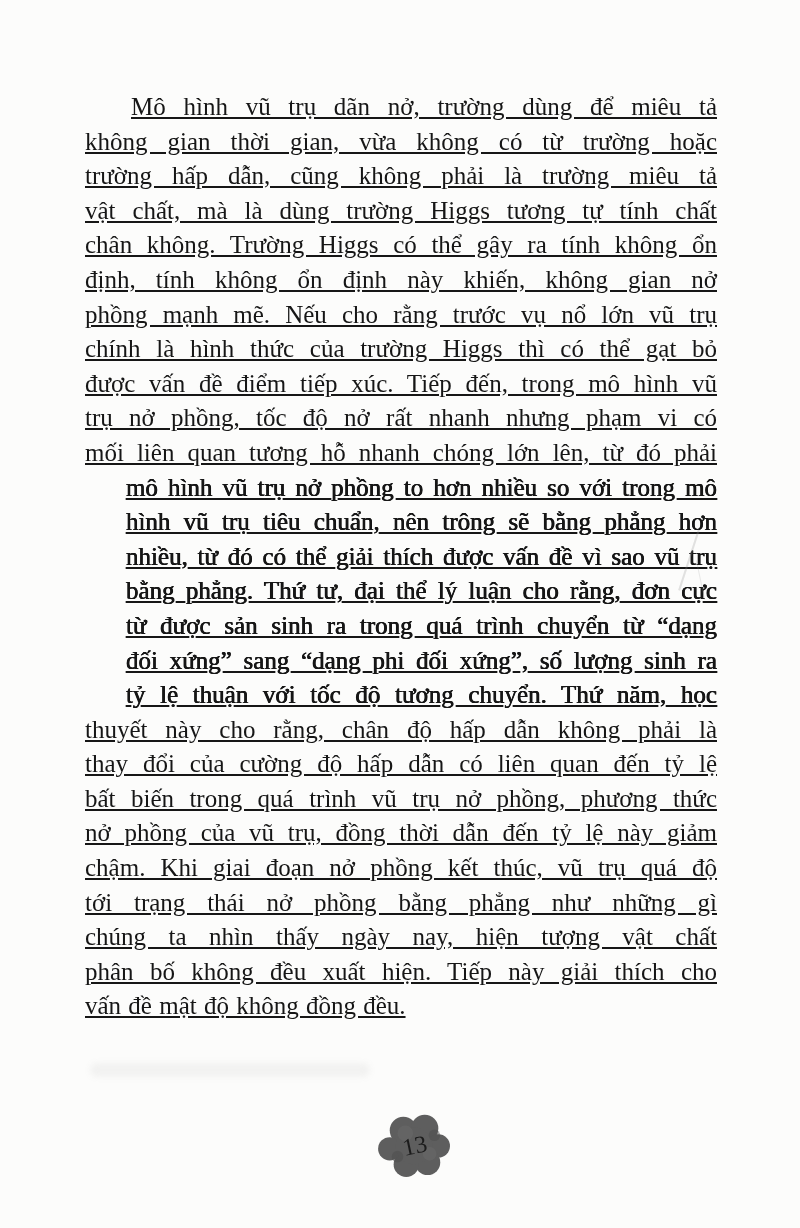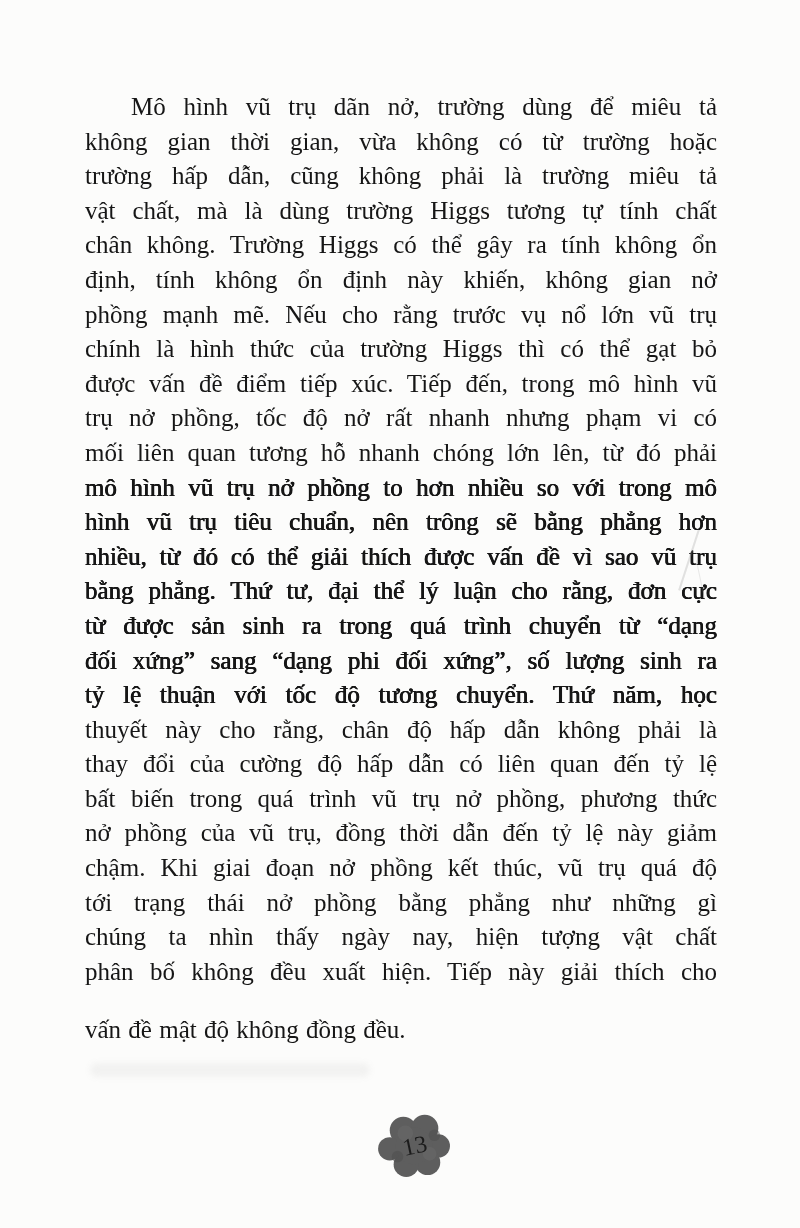--- a/index.html
+++ b/index.html
@@ -10,32 +10,33 @@
     background: #fcfcfb;
     overflow: hidden;
     font-family: "Liberation Serif", serif;
   }
   .text-block {
     position: absolute;
     left: 85px;
     top: 90px;
     width: 632px;
     color: #161616;
+    text-decoration: underline;
   }
   .line {
     font-size: 25px;
     line-height: 34.6px;
     text-align: justify;
     text-align-last: justify;
     white-space: normal;
     word-spacing: 1px;
   }
   .line.first { text-indent: 46px; }
-  .line.last  { text-align-last: left; margin-top: 24px; }
-  .line.heavy { text-shadow: 0.35px 0 0 #161616, -0.35px 0 0 #161616; }
+  .line.last  { text-align-last: left; }
+  .line.heavy { text-shadow: 0.35px 0 0 #161616, -0.35px 0 0 #161616; margin-left: 41px; }
   .stamp {
     position: absolute;
     left: 376px;
     top: 1110px;
     width: 78px;
     height: 68px;
   }
   .stamp svg { width: 100%; height: 100%; }
   .stamp text {
     font-family: "Liberation Serif", serif;

